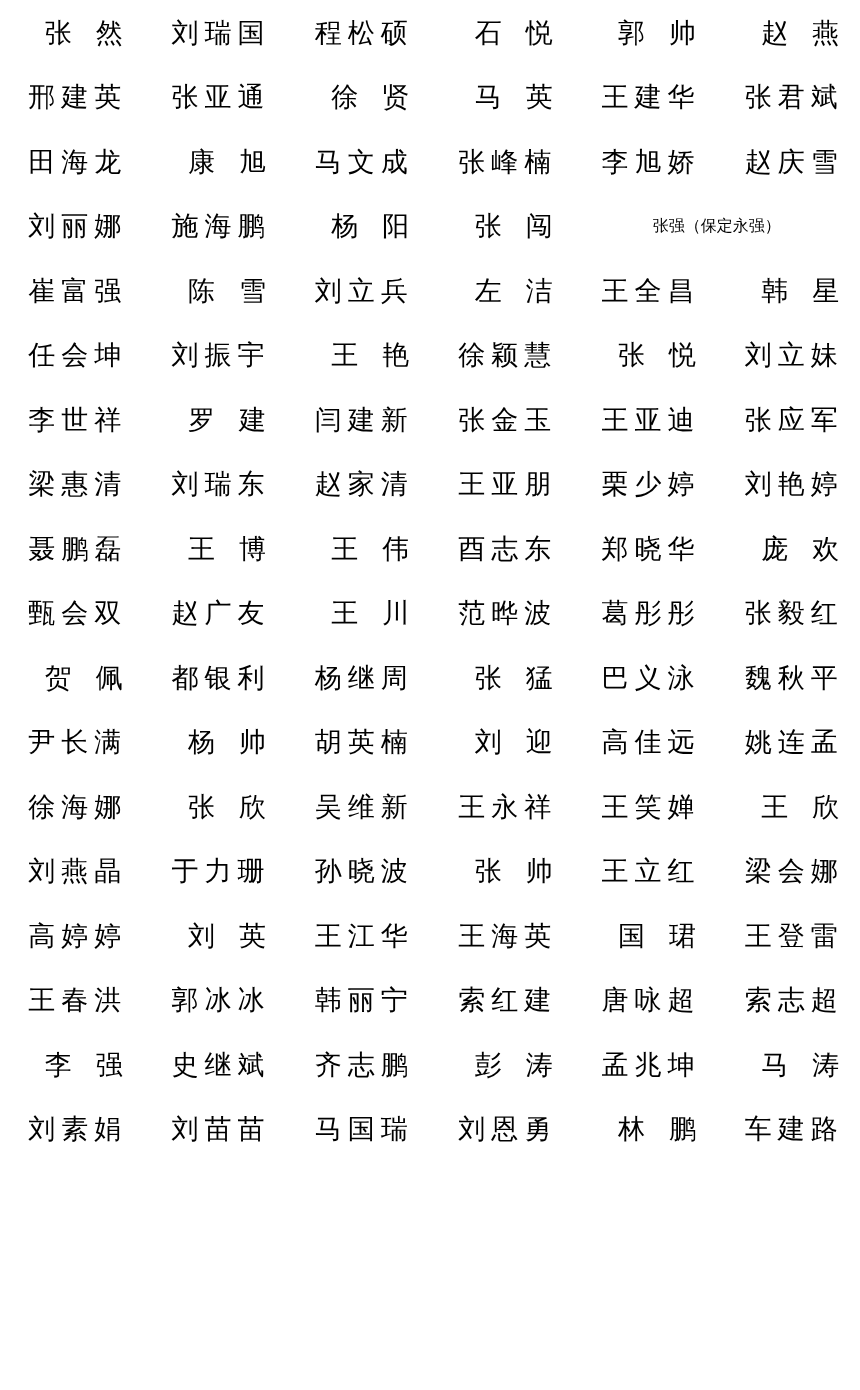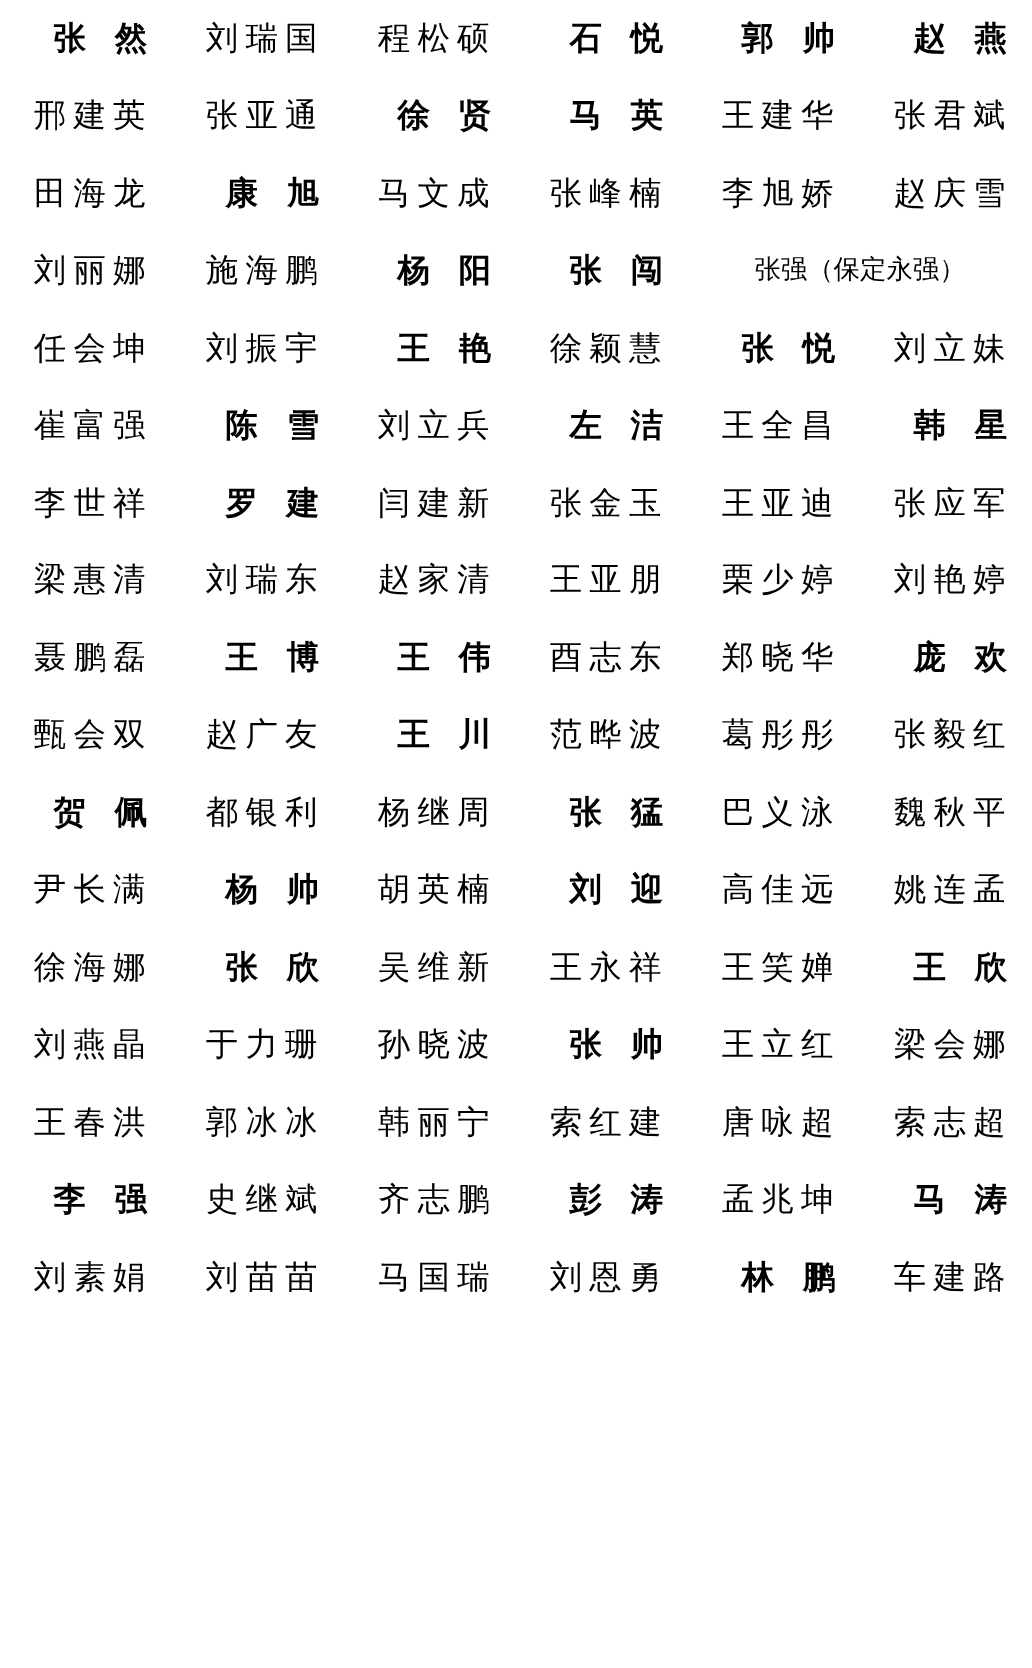--- a/index.html
+++ b/index.html
@@ -33,28 +33,27 @@
     width: 143.33px;
   }
   .cell-inner {
     display: block;
     width: 100%;
   }
   
   .sp2 {
     letter-spacing: 24px;
     padding-left: 24px;
-    font-weight: bold;
   }
   .sp3 {
     letter-spacing: 6px;
     padding-left: 6px;
   }
   .long {
-    font-size: 22px;
+    font-size: 16px;
     letter-spacing: 0px;
   }
 </style>
 </head>
 <body>
 
 <table id="name-table">
   <colgroup>
     <col>
       <col>
@@ -136,60 +135,60 @@
         </td>
         <td>
           <span class="cell-inner sp2">张闯</span>
         </td>
         <td colspan="2">
           <span class="cell-inner long">张强（保定永强）</span>
         </td>
       </tr>
       <tr>
         <td>
+          <span class="cell-inner sp3">崔富强</span>
+        </td>
+        <td>
+          <span class="cell-inner sp2">陈雪</span>
+        </td>
+        <td>
+          <span class="cell-inner sp3">刘立兵</span>
+        </td>
+        <td>
+          <span class="cell-inner sp2">左洁</span>
+        </td>
+        <td>
+          <span class="cell-inner sp3">王全昌</span>
+        </td>
+        <td>
+          <span class="cell-inner sp2">韩星</span>
+        </td>
+      </tr>
+      <tr>
+        <td>
           <span class="cell-inner sp3">任会坤</span>
         </td>
         <td>
           <span class="cell-inner sp3">刘振宇</span>
         </td>
         <td>
           <span class="cell-inner sp2">王艳</span>
         </td>
         <td>
           <span class="cell-inner sp3">徐颖慧</span>
         </td>
         <td>
           <span class="cell-inner sp2">张悦</span>
         </td>
         <td>
           <span class="cell-inner sp3">刘立妹</span>
         </td>
       </tr>
       <tr>
         <td>
-          <span class="cell-inner sp3">崔富强</span>
-        </td>
-        <td>
-          <span class="cell-inner sp2">陈雪</span>
-        </td>
-        <td>
-          <span class="cell-inner sp3">刘立兵</span>
-        </td>
-        <td>
-          <span class="cell-inner sp2">左洁</span>
-        </td>
-        <td>
-          <span class="cell-inner sp3">王全昌</span>
-        </td>
-        <td>
-          <span class="cell-inner sp2">韩星</span>
-        </td>
-      </tr>
-      <tr>
-        <td>
           <span class="cell-inner sp3">李世祥</span>
         </td>
         <td>
           <span class="cell-inner sp2">罗建</span>
         </td>
         <td>
           <span class="cell-inner sp3">闫建新</span>
         </td>
         <td>
           <span class="cell-inner sp3">张金玉</span>
@@ -332,20 +331,40 @@
           <span class="cell-inner sp3">孙晓波</span>
         </td>
         <td>
           <span class="cell-inner sp2">张帅</span>
         </td>
         <td>
           <span class="cell-inner sp3">王立红</span>
         </td>
         <td>
           <span class="cell-inner sp3">梁会娜</span>
+        </td>
+      </tr>
+      <tr>
+        <td>
+          <span class="cell-inner sp3">高婷婷</span>
+        </td>
+        <td>
+          <span class="cell-inner sp2">刘英</span>
+        </td>
+        <td>
+          <span class="cell-inner sp3">王江华</span>
+        </td>
+        <td>
+          <span class="cell-inner sp3">王海英</span>
+        </td>
+        <td>
+          <span class="cell-inner sp2">国珺</span>
+        </td>
+        <td>
+          <span class="cell-inner sp3">王登雷</span>
         </td>
       </tr>
       <tr>
         <td>
           <span class="cell-inner sp3">王春洪</span>
         </td>
         <td>
           <span class="cell-inner sp3">郭冰冰</span>
         </td>
         <td>

